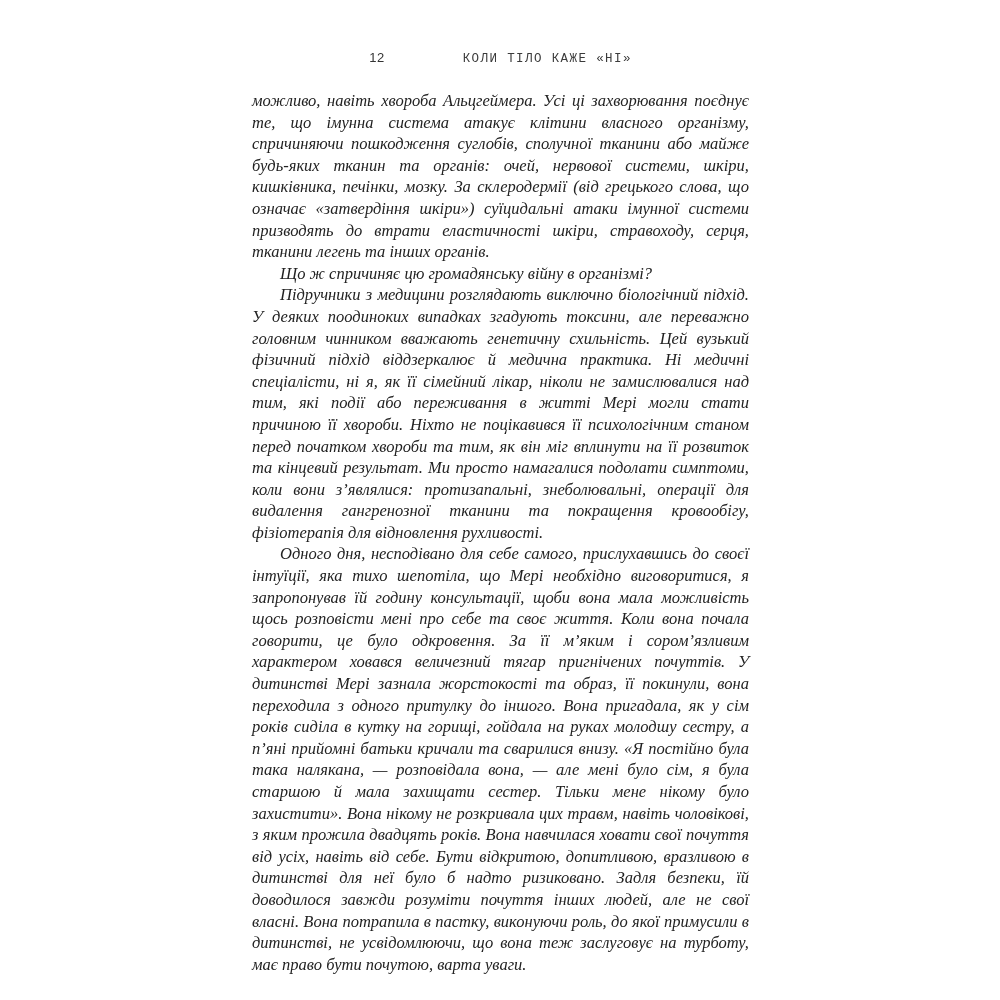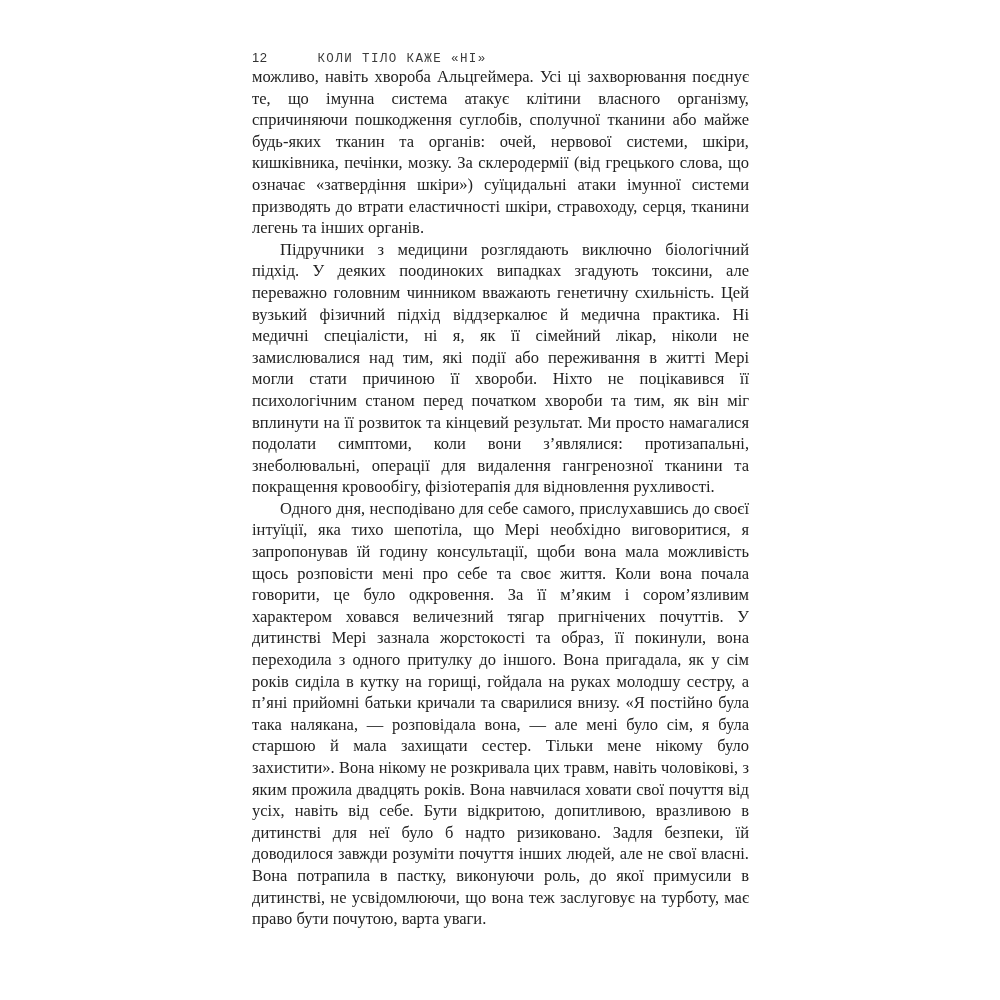--- a/index.html
+++ b/index.html
@@ -22,42 +22,45 @@
   }
   .text-column {
     position: absolute;
     left: 252px;
     top: 50px;
     width: 497px;
   }
   .running-header {
     display: flex;
     align-items: baseline;
-    gap: 50px;
+    gap: 78px;
     font-family: "Liberation Sans", sans-serif;
     font-size: 12.5px;
     letter-spacing: 1.4px;
     color: #3b3b3b;
     height: 16px;
+    justify-content: center;
   }
   .page-number {
     font-size: 13px;
     letter-spacing: 0.5px;
     color: #333333;
   }
   .running-title {
     white-space: nowrap;
     font-family: Liberation Mono, monospace;
   }
   .body-text {
+    margin-top: 24px;
     font-size: 16.5px;
     line-height: 21.6px;
     text-align: justify;
     color: #222222;
     hyphens: auto;
+    font-style: italic;
     -webkit-hyphens: auto;
   }
   .para {
     margin: 0;
     padding: 0;
     text-indent: 28px;
   }
   .para.no-indent {
     text-indent: 0;
   }
@@ -68,18 +71,19 @@
 <div class="page">
   <div class="text-column">
 
     <div class="running-header">
       <span class="page-number">12</span>
       <span class="running-title">КОЛИ ТІЛО КАЖЕ «НІ»</span>
     </div>
 
     <div class="body-text">
       <p class="para no-indent">можливо, навіть хвороба Альцгеймера. Усі ці захворювання поєднує те, що імунна система атакує клітини власного організму, спричиняючи пошкодження суглобів, сполучної тканини або майже будь-яких тканин та органів: очей, нервової системи, шкіри, кишківника, печінки, мозку. За склеродермії (від грецького слова, що означає «затвердіння шкіри») суїцидальні атаки імунної системи призводять до втрати еластичності шкіри, стравоходу, серця, тканини легень та інших органів.</p>
+      <p class="para">Що ж спричиняє цю громадянську війну в організмі?</p>
       <p class="para">Підручники з медицини розглядають виключно біологічний підхід. У деяких поодиноких випадках згадують токсини, але переважно головним чинником вважають генетичну схильність. Цей вузький фізичний підхід віддзеркалює й медична практика. Ні медичні спеціалісти, ні я, як її сімейний лікар, ніколи не замислювалися над тим, які події або переживання в житті Мері могли стати причиною її хвороби. Ніхто не поцікавився її психологічним станом перед початком хвороби та тим, як він міг вплинути на її розвиток та кінцевий результат. Ми просто намагалися подолати симптоми, коли вони з’являлися: протизапальні, знеболювальні, операції для видалення гангренозної тканини та покращення кровообігу, фізіотерапія для відновлення рухливості.</p>
       <p class="para">Одного дня, несподівано для себе самого, прислухавшись до своєї інтуїції, яка тихо шепотіла, що Мері необхідно виговоритися, я запропонував їй годину консультації, щоби вона мала можливість щось розповісти мені про себе та своє життя. Коли вона почала говорити, це було одкровення. За її м’яким і сором’язливим характером ховався величезний тягар пригнічених почуттів. У дитинстві Мері зазнала жорстокості та образ, її покинули, вона переходила з одного притулку до іншого. Вона пригадала, як у сім років сиділа в кутку на горищі, гойдала на руках молодшу сестру, а п’яні прийомні батьки кричали та сварилися внизу. «Я постійно була така налякана, — розповідала вона, — але мені було сім, я була старшою й мала захищати сестер. Тільки мене нікому було захистити». Вона нікому не розкривала цих травм, навіть чоловікові, з яким прожила двадцять років. Вона навчилася ховати свої почуття від усіх, навіть від себе. Бути відкритою, допитливою, вразливою в дитинстві для неї було б надто ризиковано. Задля безпеки, їй доводилося завжди розуміти почуття інших людей, але не свої власні. Вона потрапила в пастку, виконуючи роль, до якої примусили в дитинстві, не усвідомлюючи, що вона теж заслуговує на турботу, має право бути почутою, варта уваги.</p>
     </div>
 
   </div>
 </div>
 
 </body></html>

